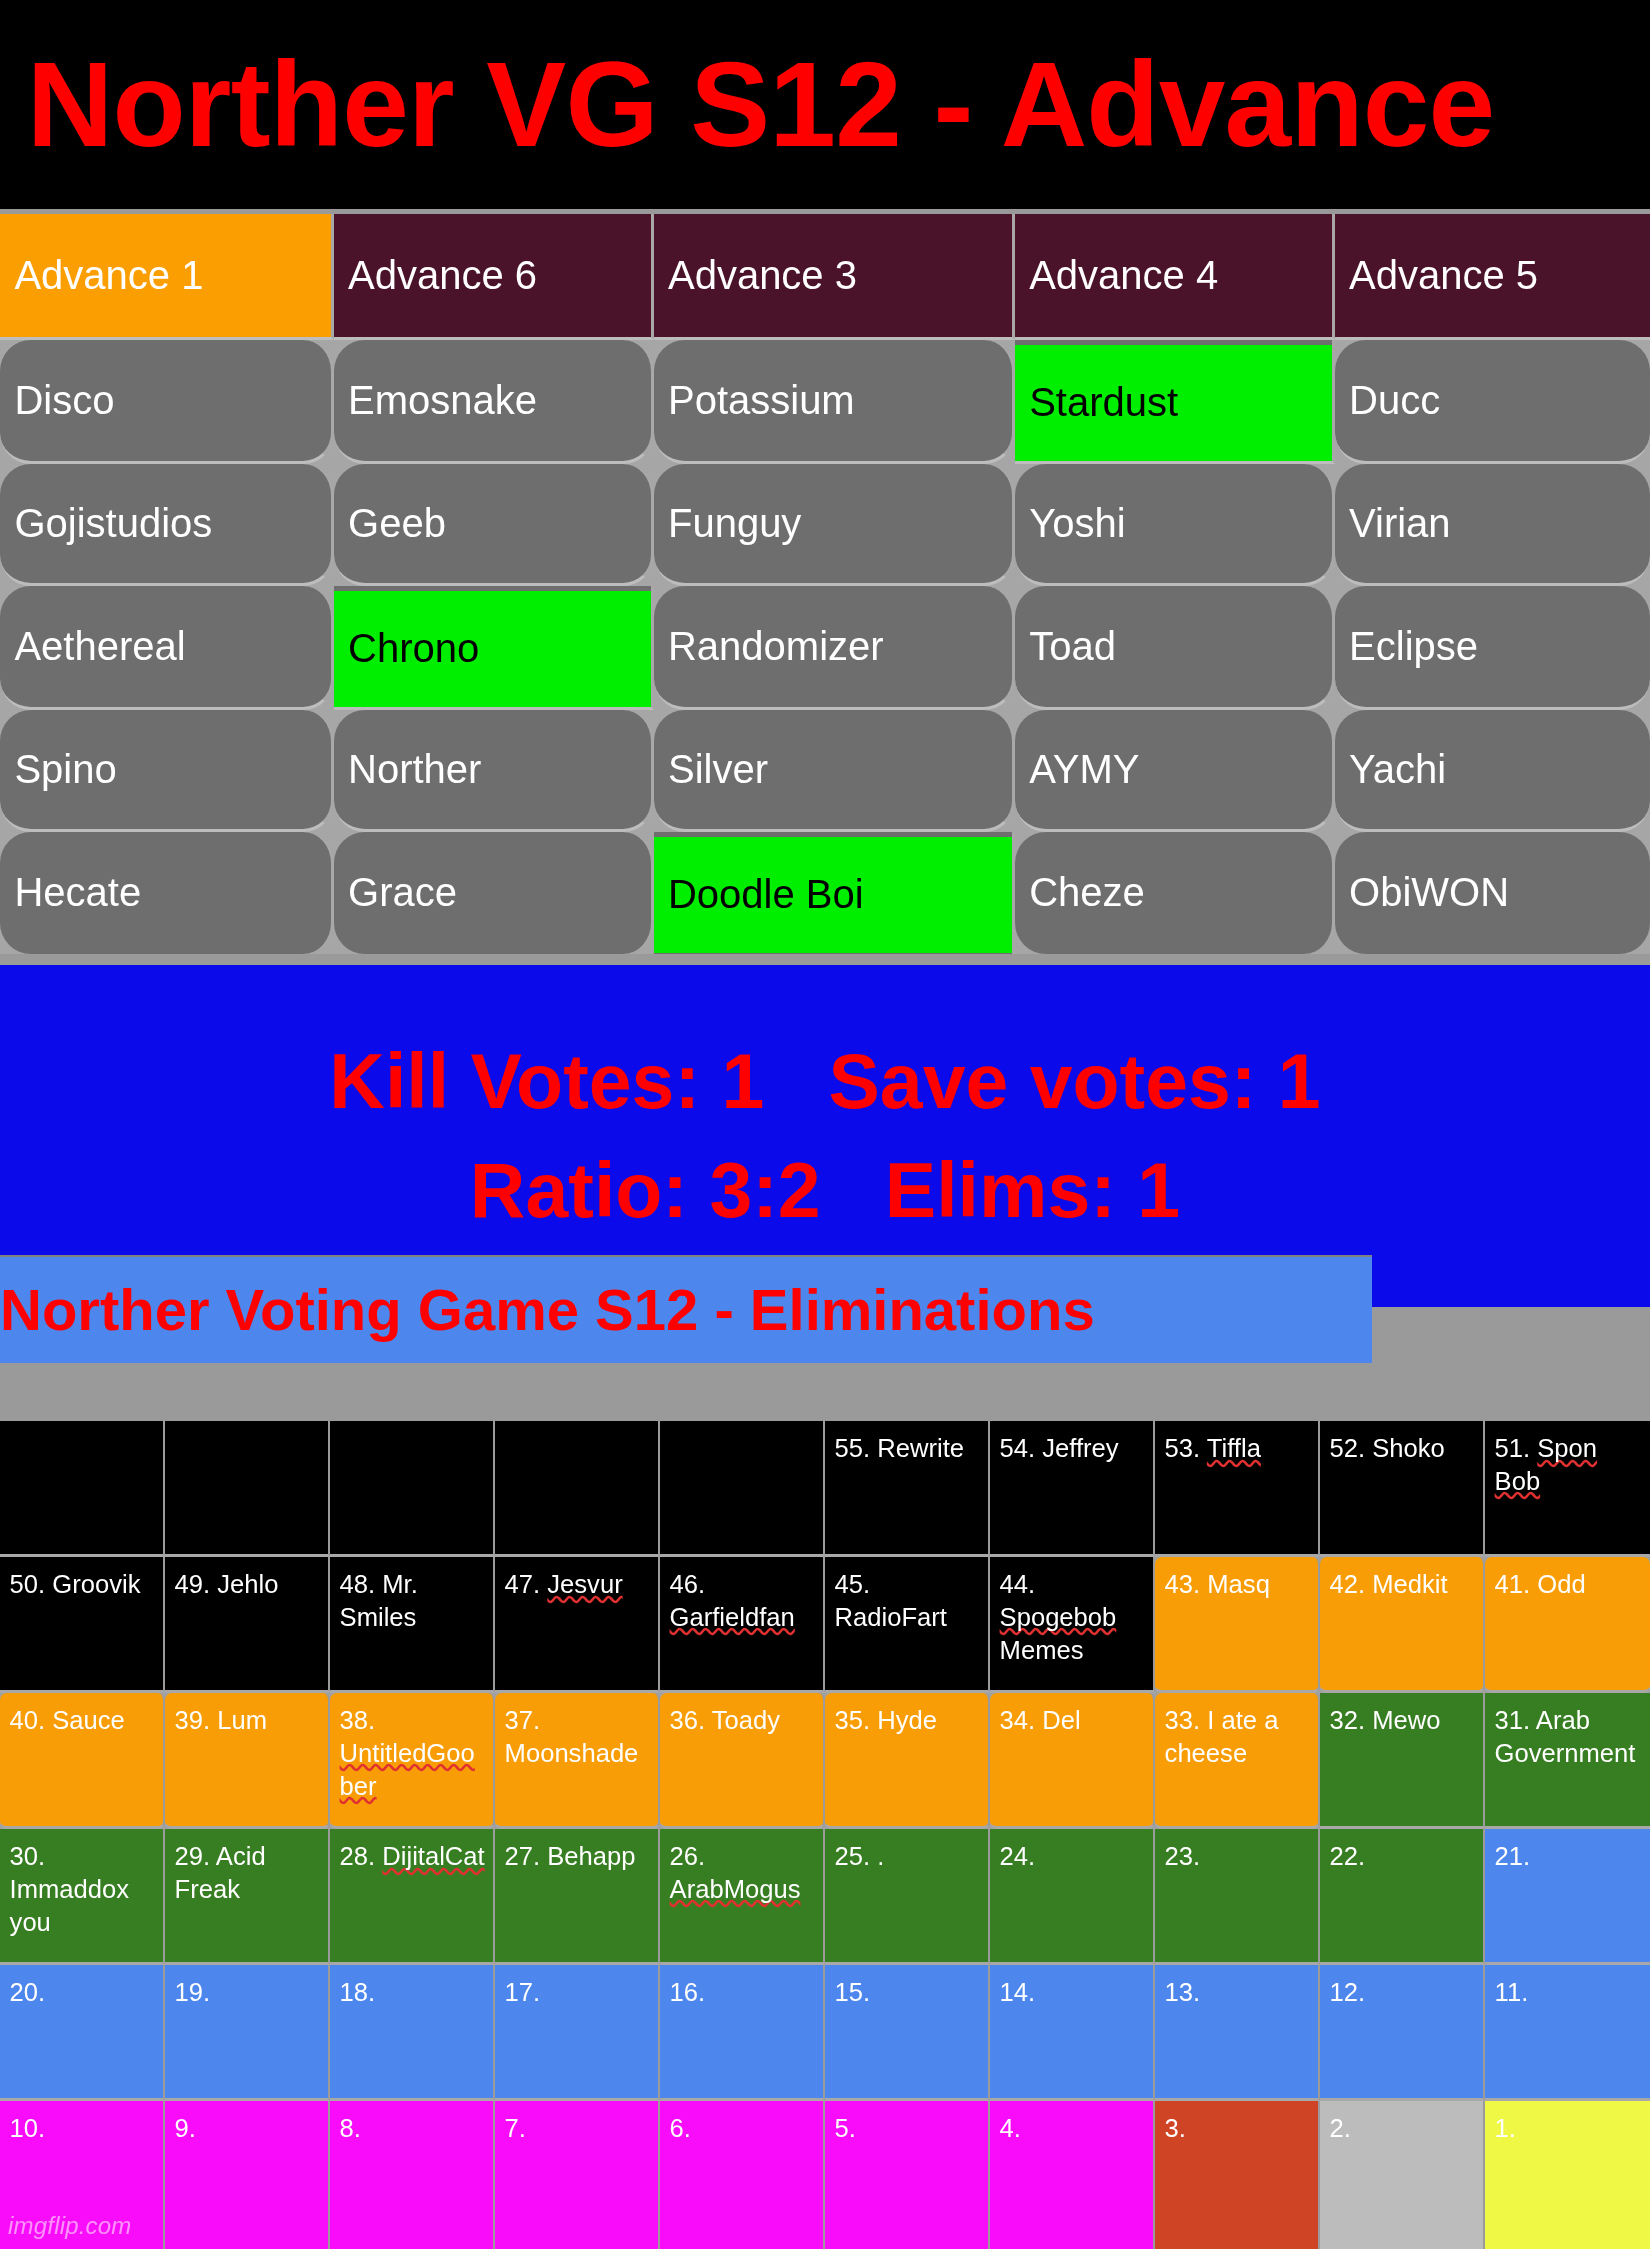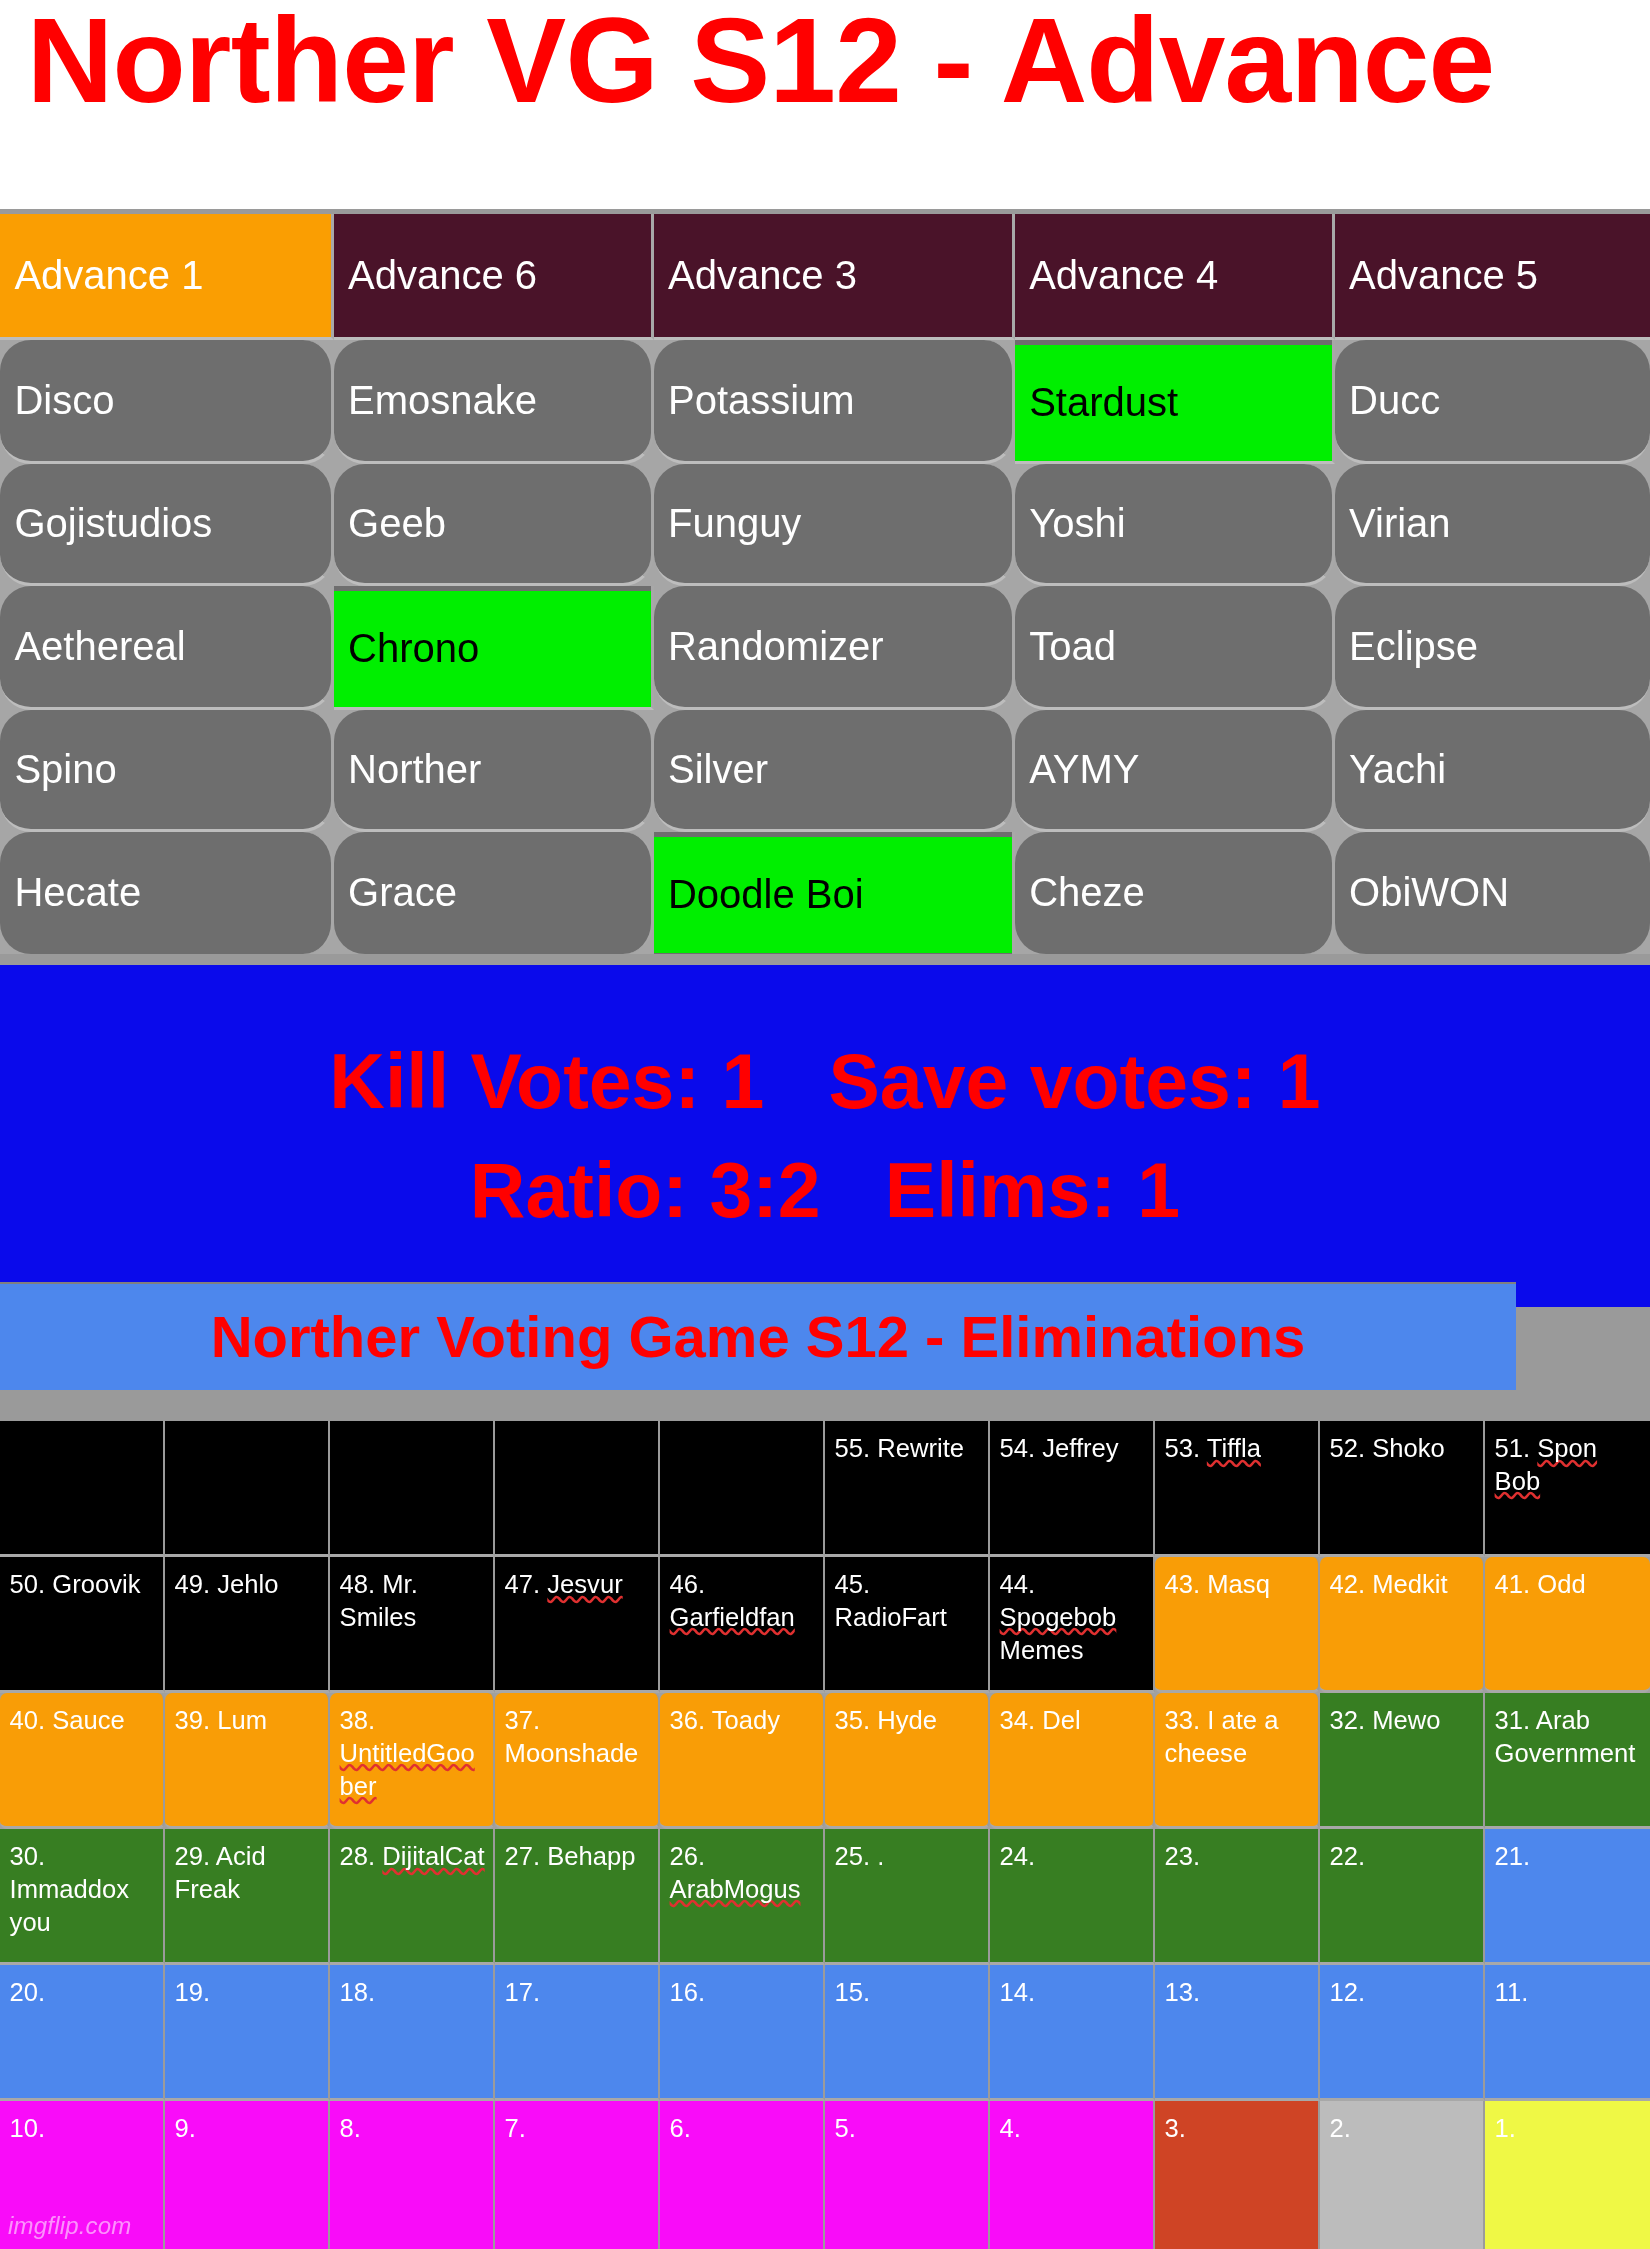--- a/index.html
+++ b/index.html
@@ -11,22 +11,22 @@
     font-family: "Liberation Sans", "DejaVu Sans", sans-serif;
     overflow: hidden;
   }
 
   #page { position: relative; width: 1650px; height: 2250px; background:#9a9a9a; }
 
   
   .title-banner {
     position: absolute; left: 0; top: 0;
     width: 1650px; height: 209px;
-    background: #ffffff;
-    display: flex; 
+    background: #000000;
+    display: flex; align-items: center; text-decoration: underline;
   }
   .title-banner .title-text {
     color: #ff0000;
     font-size: 121px;
     font-weight: bold;
     line-height: 1;
     letter-spacing: -0.8px;
     padding-left: 27px;
     white-space: nowrap;
     transform: scaleX(0.99);
@@ -81,24 +81,24 @@
     color: #ff0000;
     font-size: 77px;
     font-weight: bold;
     line-height: 1.42;
     white-space: pre;
     text-align: center;
   }
 
   
   .elim-title-banner {
-    position: absolute; left: 0; top: 1282px;
-    width: 1516px; height: 108px;
+    position: absolute; left: 0; top: 1255px;
+    width: 1372px; height: 108px;
     background: #4d87ed;
-    display: flex; align-items: center; justify-content: center;
+    display: flex; align-items: center; justify-content: flex-start;
     border-top: 2.4px solid #808080;
   }
   .elim-title-banner .elim-title-text {
     color: #ff0000;
     font-size: 58px;
     font-weight: bold;
     line-height: 1;
     white-space: nowrap;
   }
 

